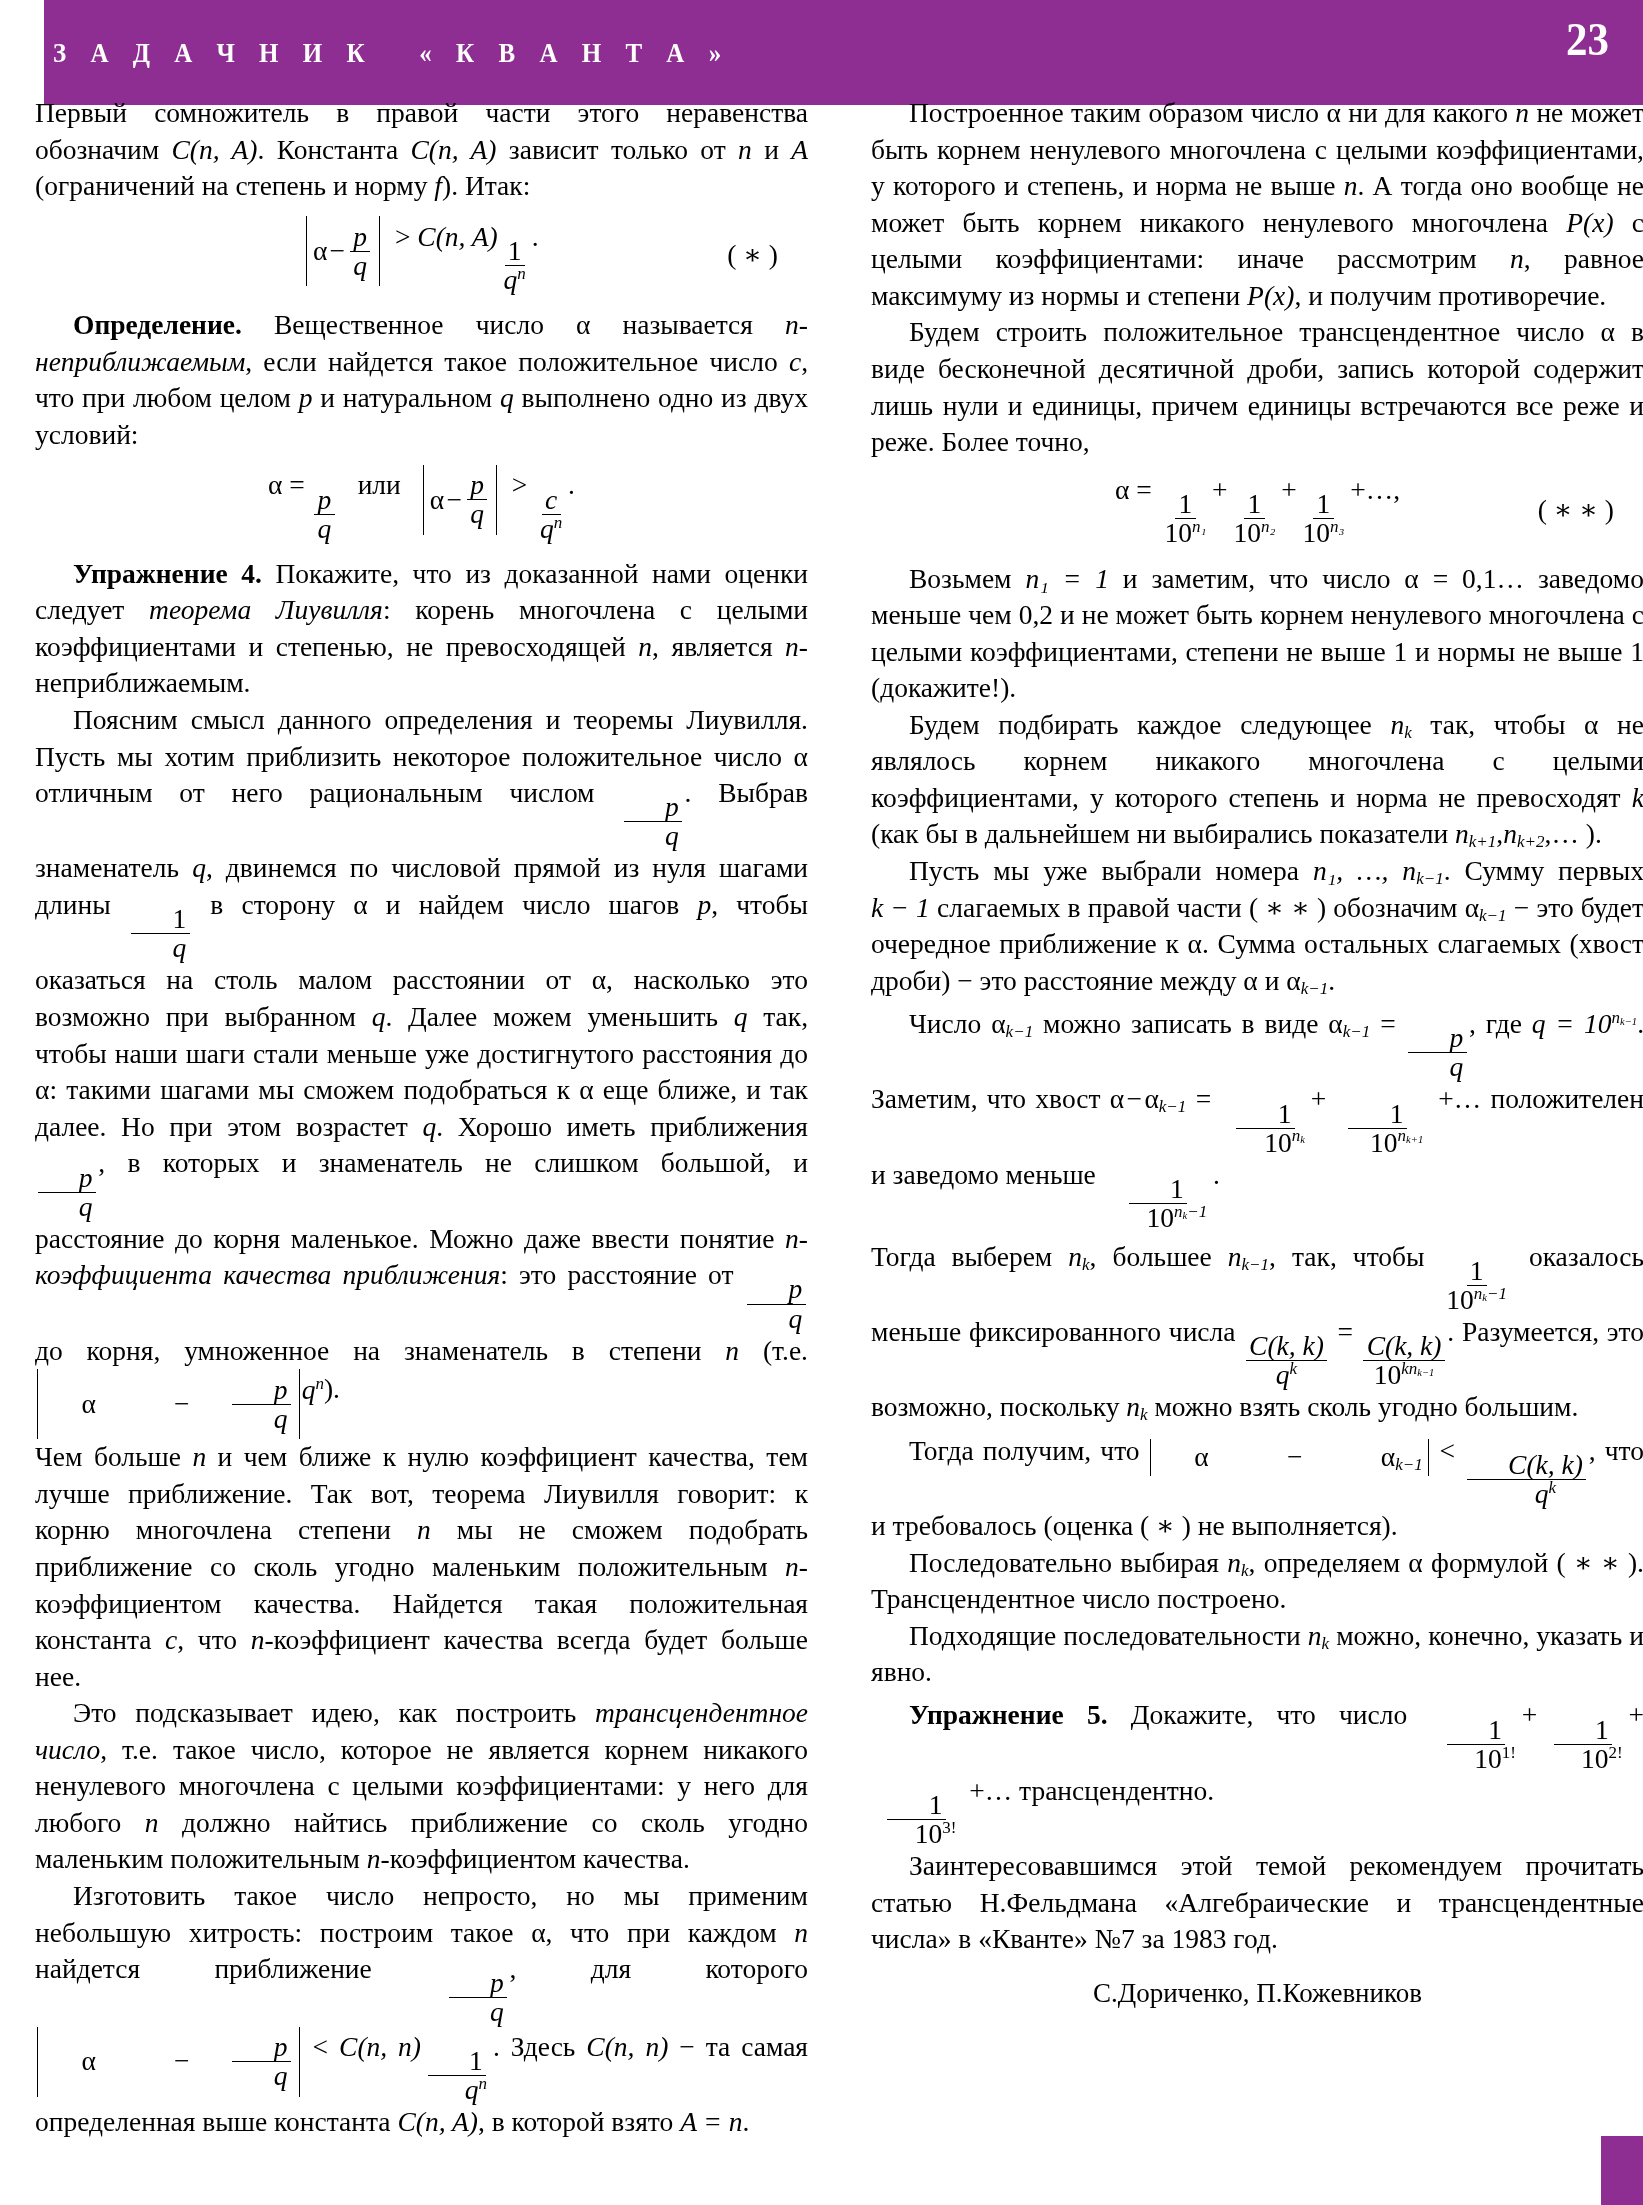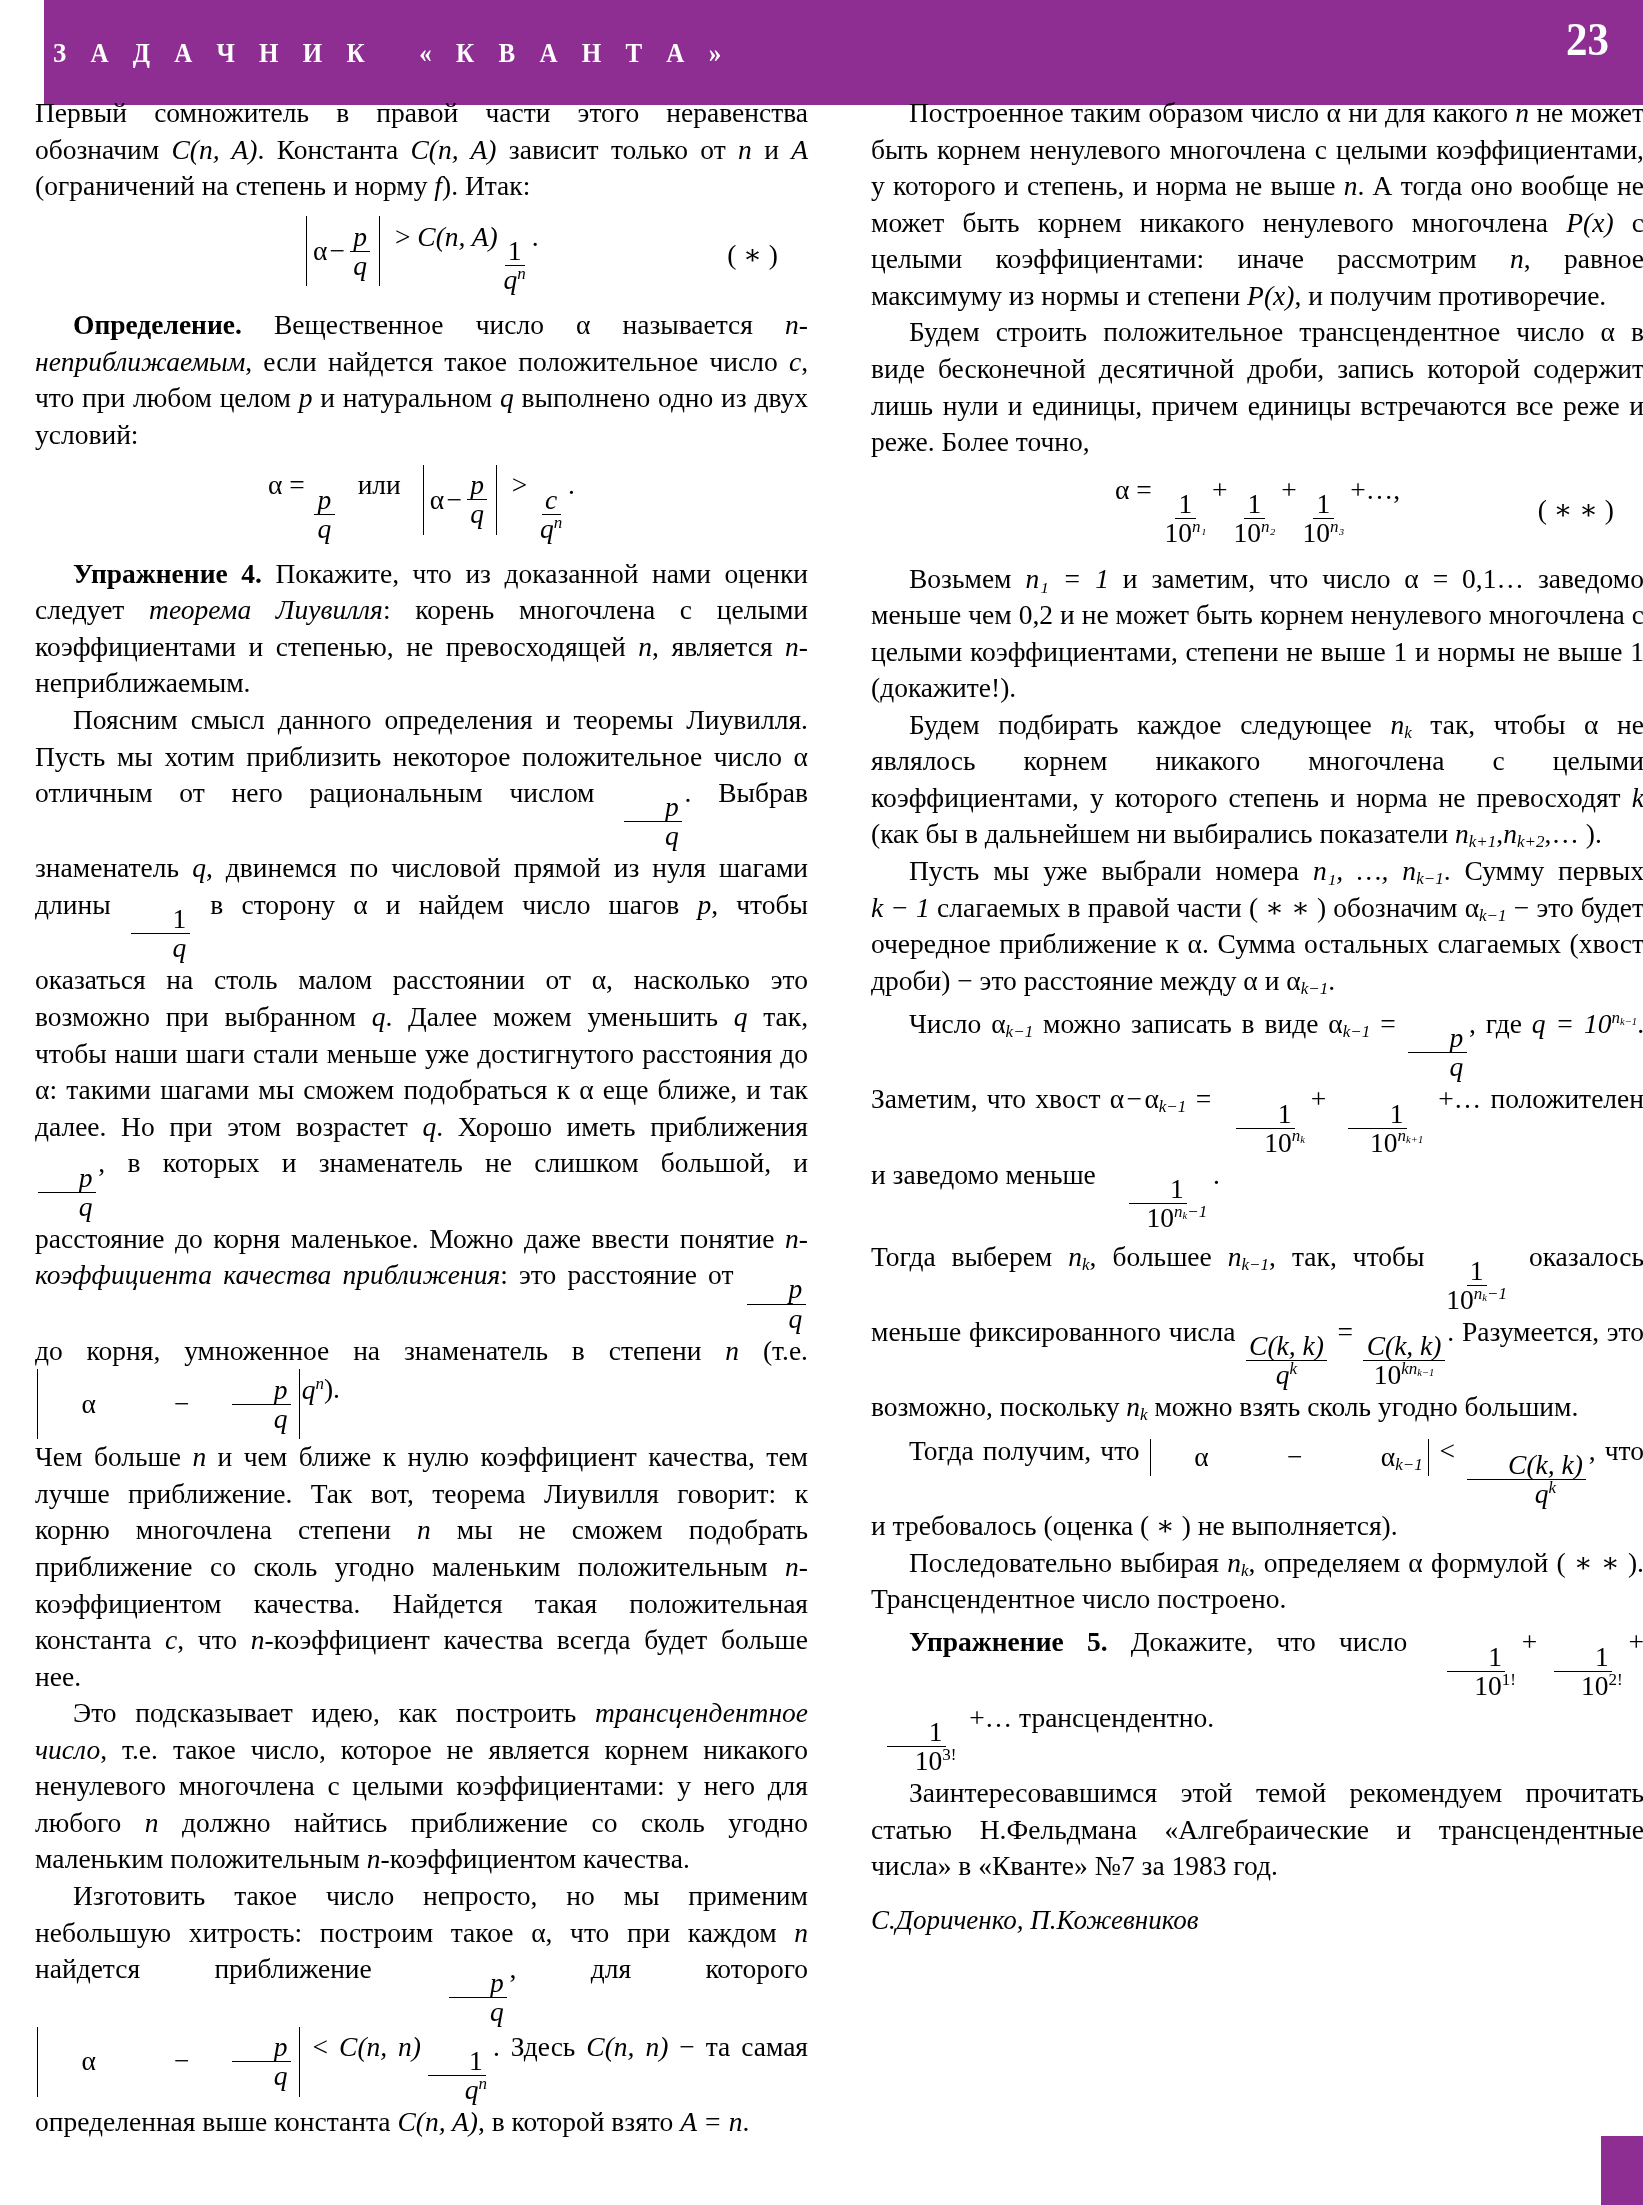--- a/index.html
+++ b/index.html
@@ -85,21 +85,21 @@
   .display{
     display:block;
     text-align:center;
     text-indent:0;
     margin:11.5px 0 13px 0;
     position:relative;
   }
   .display .tag{position:absolute;right:30px;top:50%;transform:translateY(-50%);}
   .inline-math{white-space:nowrap;}
   .nb{white-space:nowrap;}
-  .signature{display:block;text-align:left;text-indent:0;margin-top:18px;font-style:italic;font-size:27px;}
+  .signature{display:block;text-align:center;text-indent:0;margin-top:18px;font-size:27px;}
   .gap-sm{height:6.6px;}
 </style>
 </head>
 <body>
 
 <div class="masthead">
   <span class="masthead-title">З А Д А Ч Н И К   « К В А Н Т А »</span>
 </div>
 <div class="folio">23</div>
 
@@ -242,20 +242,21 @@
 
     <div class="gap-sm"></div>
 
     <p><span>Тогда получим, что </span><span class="absbar short"><span>α</span> <span>−</span> <span><span>α</span><sub class="mi">k−1</sub></span></span>&nbsp;<span>&lt;</span>&nbsp;<span class="frac">
           <span class="num mi">C(k, k)</span>
           <span class="den mi"><span>q</span><sup>k</sup></span>
         </span><span>, что и требовалось (оценка </span><span class="nb">( ∗ )</span><span> не выполняется).</span></p>
 
     <p><span>Последовательно выбирая </span><span class="mi nb"><span>n</span><sub>k</sub></span><span>, определяем </span><span>α</span><span> формулой </span><span class="nb">( ∗ ∗ )</span><span>. Трансцендентное число построено.</span></p>
 
+    <p><span>Подходящие последовательности </span><span class="mi nb"><span>n</span><sub>k</sub></span><span> можно, конечно, указать и явно.</span></p>
 
     <div class="gap-sm"></div>
 
     <p><span class="b">Упражнение 5.</span><span> Докажите, что число </span><span class="frac">
           <span class="num">1</span>
           <span class="den"><span>10</span><sup>1!</sup></span>
         </span><span>+</span><span class="frac">
           <span class="num">1</span>
           <span class="den"><span>10</span><sup>2!</sup></span>
         </span><span>+</span><span class="frac">

